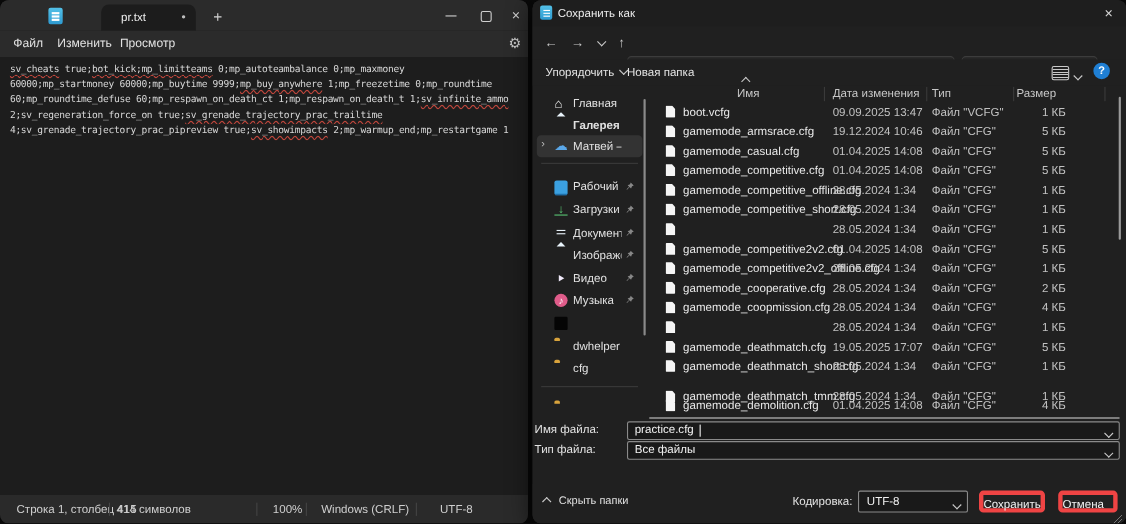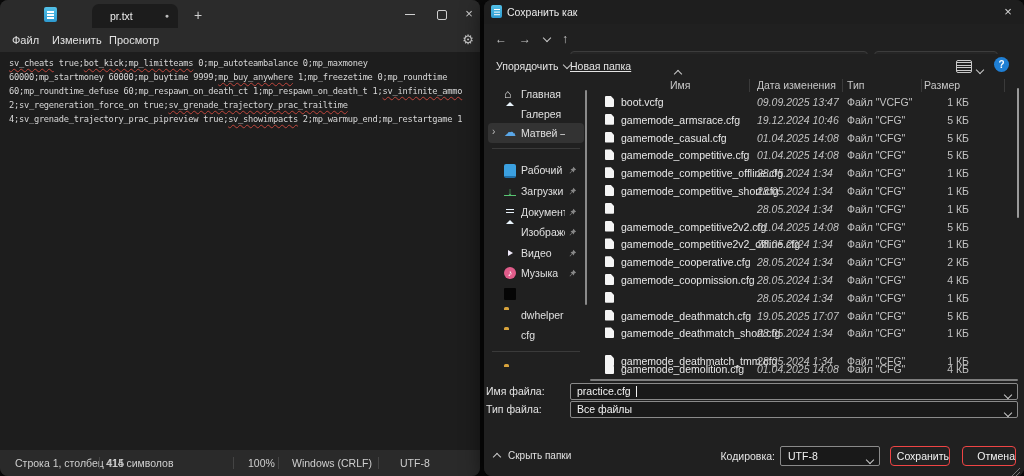--- a/index.html
+++ b/index.html
@@ -54,21 +54,21 @@
   .addr-chev{position:absolute;left:346px;top:8px;}
   .addr-refresh{position:absolute;left:364px;top:0;height:21px;line-height:21px;color:#c9c9c9;font-size:11px;}
   .searchbox{position:absolute;left:390px;top:27px;width:124px;height:23px;background:#252525;border:1px solid #3c3c3c;
     border-radius:4px;box-sizing:border-box;font-size:10px;color:#9a9a9a;}
   .searchbox .ph{position:absolute;left:7px;top:0;height:21px;line-height:21px;}
   .mag{position:absolute;left:106px;top:5px;width:7px;height:7px;border:1.2px solid #9a9a9a;border-radius:50%;}
   .mag:after{content:"";position:absolute;left:6px;top:6px;width:4px;height:1.2px;background:#9a9a9a;transform:rotate(45deg);transform-origin:0 0;}
   .dlg-toolbar{position:absolute;left:0;top:54px;width:540px;height:24px;background:#202020;font-size:10.5px;color:#e3e3e3;}
   .tb-organize{position:absolute;left:12px;top:0;height:24px;line-height:24px;}
   .tb-organize .chev{margin-left:6px;position:relative;top:-2px;}
-  .tb-newfolder{position:absolute;left:86px;top:0;height:24px;line-height:24px;text-decoration:underline;}
+  .tb-newfolder{position:absolute;left:86px;top:0;height:24px;line-height:24px;}
   .tb-view{position:absolute;left:472px;top:6px;width:14px;height:11px;border:1px solid #c9c9c9;border-radius:2px;
     background:repeating-linear-gradient(180deg,transparent 0 1.5px,#c9c9c9 1.5px 2.5px);}
   .tb-view-chev{position:absolute;left:493px;top:9px;}
   .tb-help{position:absolute;left:510px;top:3px;width:15px;height:15px;border-radius:50%;background:#1f7fd4;
     color:#fff;font-size:10px;font-weight:bold;text-align:center;line-height:15px;}
   
   .sb-item{position:absolute;left:4px;width:96px;height:20px;font-size:10.5px;color:#e0e0e0;border-radius:4px;}
   .sb-item.sel{background:#333333;}
   .sb-exp{position:absolute;left:4px;top:3px;color:#bdbdbd;font-size:10px;}
   .sb-ico{position:absolute;left:16px;top:4px;width:12px;height:12px;}
@@ -95,42 +95,42 @@
   
   .lst-header{position:absolute;left:116px;top:78px;width:420px;height:14px;font-size:10.5px;color:#c7c7c7;}
   .hdr-cell{position:absolute;top:0;height:14px;line-height:14px;}
   .hdr-sep{position:absolute;top:1px;width:1px;height:13px;background:#3a3a3a;}
   .sort-up{position:absolute;left:191px;top:71px;width:5px;height:5px;border-left:1.2px solid #c7c7c7;border-top:1.2px solid #c7c7c7;transform:rotate(45deg);}
   .lst-rows{position:absolute;left:108px;top:93px;width:428px;height:285px;overflow:hidden;}
   .frow{position:absolute;left:0;width:428px;height:18px;font-size:10.5px;}
   .f-ico{position:absolute;left:13px;top:3px;width:9px;height:11px;background:#f5f5f5;border-radius:1px;
     clip-path:polygon(0 0,66% 0,100% 30%,100% 100%,0 100%);}
   .f-name{position:absolute;left:29px;top:0;height:18px;line-height:18px;color:#e8e8e8;white-space:nowrap;}
-  .f-date{position:absolute;left:165px;top:0;height:18px;line-height:18px;color:#c2c2c2;white-space:nowrap;font-style:italic;}
+  .f-date{position:absolute;left:165px;top:0;height:18px;line-height:18px;color:#c2c2c2;white-space:nowrap;}
   .f-type{position:absolute;left:255px;top:0;height:18px;line-height:18px;color:#c2c2c2;white-space:nowrap;}
   .f-size{position:absolute;left:330px;top:0;width:47px;height:18px;line-height:18px;color:#c2c2c2;text-align:right;white-space:nowrap;}
   .lst-vscroll{position:absolute;left:533px;top:88px;width:2px;height:130px;background:#9a9a9a;border-radius:1px;}
   .hscroll{position:absolute;left:106px;top:379px;width:428px;height:2px;background:#7d7d7d;border-radius:1px;}
   
   .fld-label{position:absolute;width:80px;font-size:10.5px;color:#e3e3e3;height:17px;line-height:17px;left:2px;}
   .fld-input{position:absolute;left:86px;width:448px;height:17px;background:#191919;border:1px solid #8a8a8a;
     border-radius:2px;box-sizing:border-box;font-size:10.5px;color:#f2f2f2;}
   .fld-input .val{position:absolute;left:6px;top:0;height:15px;line-height:15px;white-space:nowrap;}
   .fld-input .caret{position:absolute;top:2px;width:1px;height:11px;background:#f2f2f2;}
   .fld-chev{position:absolute;right:6px;top:4px;}
   
   .dlg-footer{position:absolute;left:0;top:440px;width:540px;height:36px;background:#202020;}
   .hide-folders{position:absolute;left:10px;top:10px;font-size:10px;color:#e0e0e0;}
   .hf-chev{display:inline-block;width:5px;height:5px;border-left:1.2px solid #c9c9c9;border-top:1.2px solid #c9c9c9;transform:rotate(45deg);margin-right:8px;position:relative;top:1px;}
   .enc-label{position:absolute;left:211px;top:6px;width:80px;text-align:right;font-size:10.5px;color:#e3e3e3;height:20px;line-height:20px;}
   .enc-combo{position:absolute;left:296px;top:6px;width:100px;height:20px;background:#191919;border:1px solid #8a8a8a;border-radius:2px;
     box-sizing:border-box;font-size:10.5px;color:#f2f2f2;}
   .enc-combo .val{position:absolute;left:7px;top:0;height:18px;line-height:18px;}
-  .btn{position:absolute;top:6px;height:20px;background:#222;border:1px solid #ef4444;border-radius:4px;
-    box-sizing:border-box;font-size:10.5px;color:#f2f2f2;text-align:right;line-height:18px;}
+  .btn{position:absolute;top:6px;height:20px;background:#222;border:4px solid #ef4444;border-radius:4px;
+    box-sizing:border-box;font-size:10.5px;color:#f2f2f2;text-align:left;line-height:18px;}
   .btn-save{left:406px;width:60px;}
   .btn-cancel{left:478px;width:54px;}
   .grip{position:absolute;left:528px;top:28px;width:8px;height:8px;
     background:linear-gradient(135deg,transparent 0 50%,#777 50% 56%,transparent 56% 72%,#777 72% 78%,transparent 78%);}
 </style>
 </head>
 <body>
 
 <div class="stage">
 
@@ -205,21 +205,21 @@
       <span class="tb-view"></span>
       <span class="tb-view-chev"><i class="chev"></i></span>
       <span class="tb-help">?</span>
     </div>
 
     <div id="sidebar">
         <div class="sb-item" style="top: 84px;">
           <span class="sb-ico i-home">⌂</span>
           <span class="sb-label">Главная</span>
         </div>
-        <div class="sb-item" style="top: 104px;"><span class="sb-ico i-gallery"></span><span class="sb-label">Галерея</span></div>
+        <div class="sb-item" style="top: 104px; font-weight: bold;"><span class="sb-ico i-gallery"></span><span class="sb-label">Галерея</span></div>
         <div class="sb-item sel" style="top: 123px;">
           <span class="sb-exp">›</span>
           <span class="sb-ico i-cloud">☁</span>
           <span class="sb-label">Матвей — Личн</span>
         </div>
         <div class="sb-sep" style="top: 148px;"></div>
         <div class="sb-item" style="top: 160px;">
           <span class="sb-ico i-desktop"></span>
           <span class="sb-label">Рабочий сто</span>
           <span class="sb-pin"><svg width="9" height="9" viewBox="0 0 16 16">

